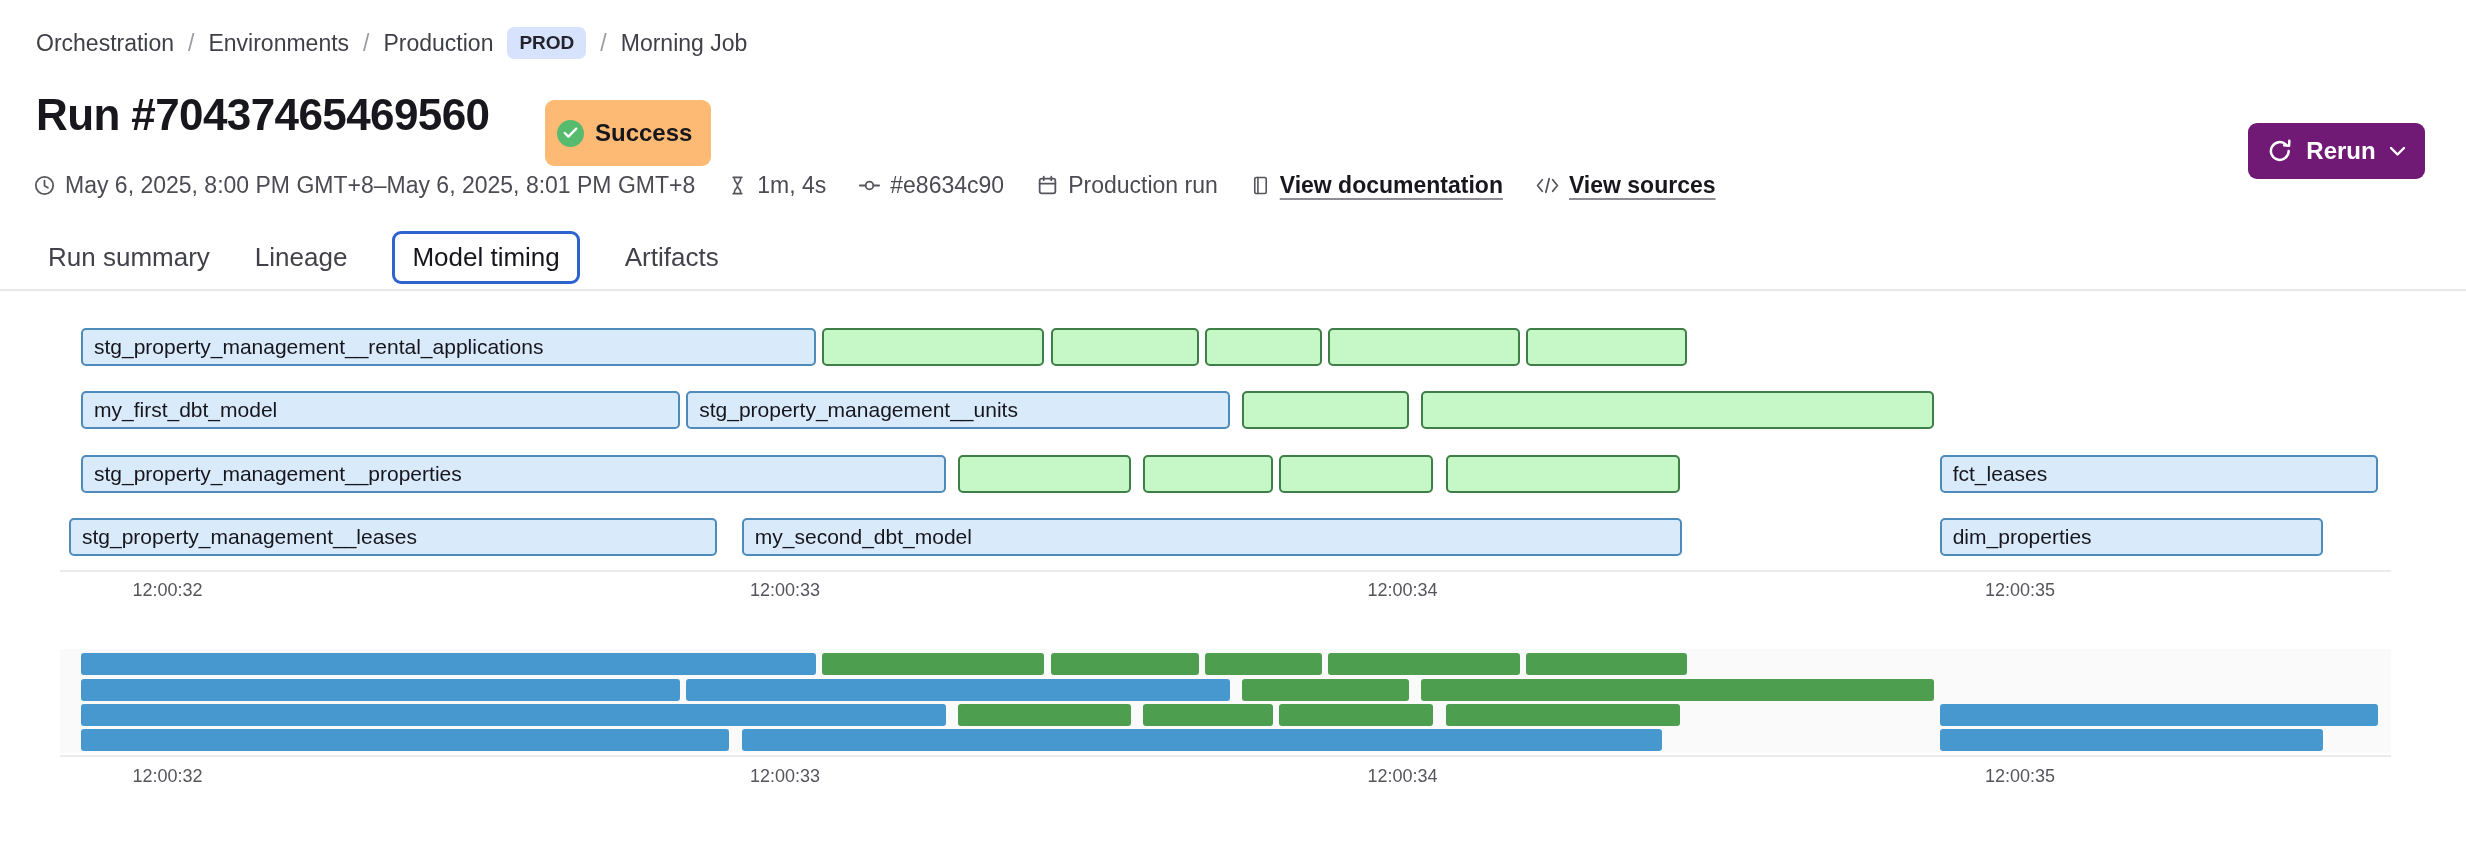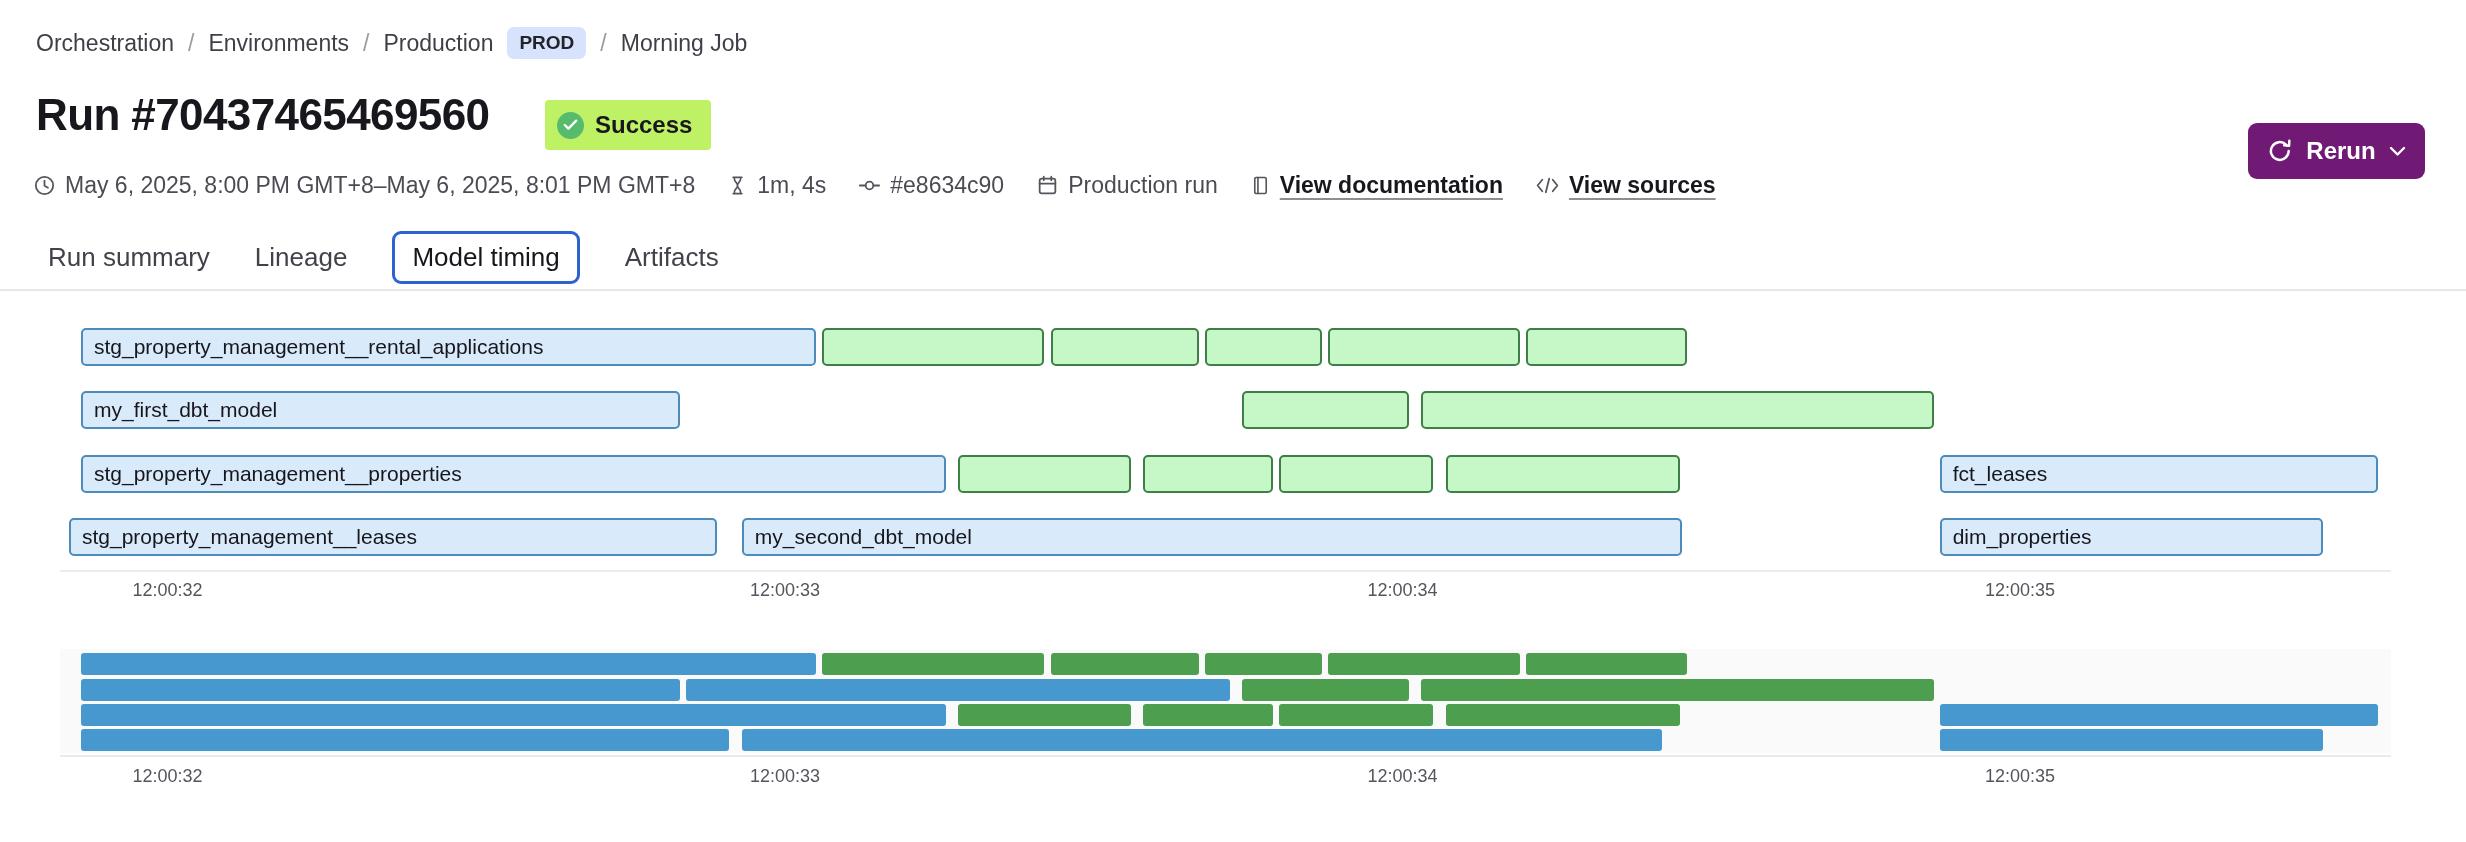--- a/index.html
+++ b/index.html
@@ -8,21 +8,21 @@
   .abs{position:absolute}
 
   
   #breadcrumb{left:36px;top:27px;display:flex;align-items:center;gap:14px;font-size:23px;color:#3f3f48}
   .sep{color:#9b9ba3}
   .crumb{white-space:nowrap}
   .crumb-badge{background:#d7e3fc;border-radius:7px;padding:5px 12px;font-weight:700;font-size:19px;color:#23232b}
 
   
   #title{left:36px;top:90px;font-size:44px;font-weight:700;letter-spacing:-0.6px}
-  #status{left:545px;top:100px;height:50px;background:#bef264;border-radius:4px;display:flex;
+  #status{left:545px;top:100px;height:66px;background:#fdba74;border-radius:9px;display:flex;
           align-items:center;gap:11px;padding:0 19px 0 12px;font-size:24px;font-weight:600}
   .dot{width:27px;height:27px;border-radius:50%;background:#57bb6d;display:flex;align-items:center;justify-content:center}
   #rerun{left:2248px;top:123px;width:177px;height:56px;background:#701a75;border-radius:9px;color:#fff;
          display:flex;align-items:center;justify-content:center;gap:13px;font-size:24px;font-weight:700;cursor:pointer}
   #rerun .ic{display:flex;align-items:center}
 
   
   #meta{left:33px;top:172px;height:34px;display:flex;align-items:flex-start;gap:32px;font-size:23px;color:#4b4b54}
   .meta-item{display:flex;align-items:center;gap:9px;white-space:nowrap}
   .micon{display:flex;align-items:center}
@@ -158,20 +158,23 @@
     <div class="bar model" style="left: 81px; top: 328px; width: 734.8px;">
       <div class="bar-label">stg_property_management__rental_applications</div>
     </div>
     <div class="bar test" style="left: 822.1px; top: 328px; width: 222.3px;"></div>
     <div class="bar test" style="left: 1050.5px; top: 328px; width: 148.2px;"></div>
     <div class="bar test" style="left: 1204.9px; top: 328px; width: 117.3px;"></div>
     <div class="bar test" style="left: 1328.4px; top: 328px; width: 191.4px;"></div>
     <div class="bar test" style="left: 1526px; top: 328px; width: 160.5px;"></div>
     <div class="bar model" style="left: 81px; top: 391px; width: 599px;">
       <div class="bar-label">my_first_dbt_model</div>
+    </div>
+    <div class="bar model" style="left: 686.2px; top: 391px; width: 543.4px;">
+      <div class="bar-label">stg_property_management__units</div>
     </div>
     <div class="bar test" style="left: 1242px; top: 391px; width: 166.7px;"></div>
     <div class="bar test" style="left: 1421px; top: 391px; width: 512.5px;"></div>
     <div class="bar model" style="left: 81px; top: 455px; width: 864.5px;">
       <div class="bar-label">stg_property_management__properties</div>
     </div>
     <div class="bar test" style="left: 957.9px; top: 455px; width: 172.9px;"></div>
     <div class="bar test" style="left: 1143.1px; top: 455px; width: 129.7px;"></div>
     <div class="bar test" style="left: 1279px; top: 455px; width: 154.4px;"></div>
     <div class="bar test" style="left: 1445.7px; top: 455px; width: 234.7px;"></div>

